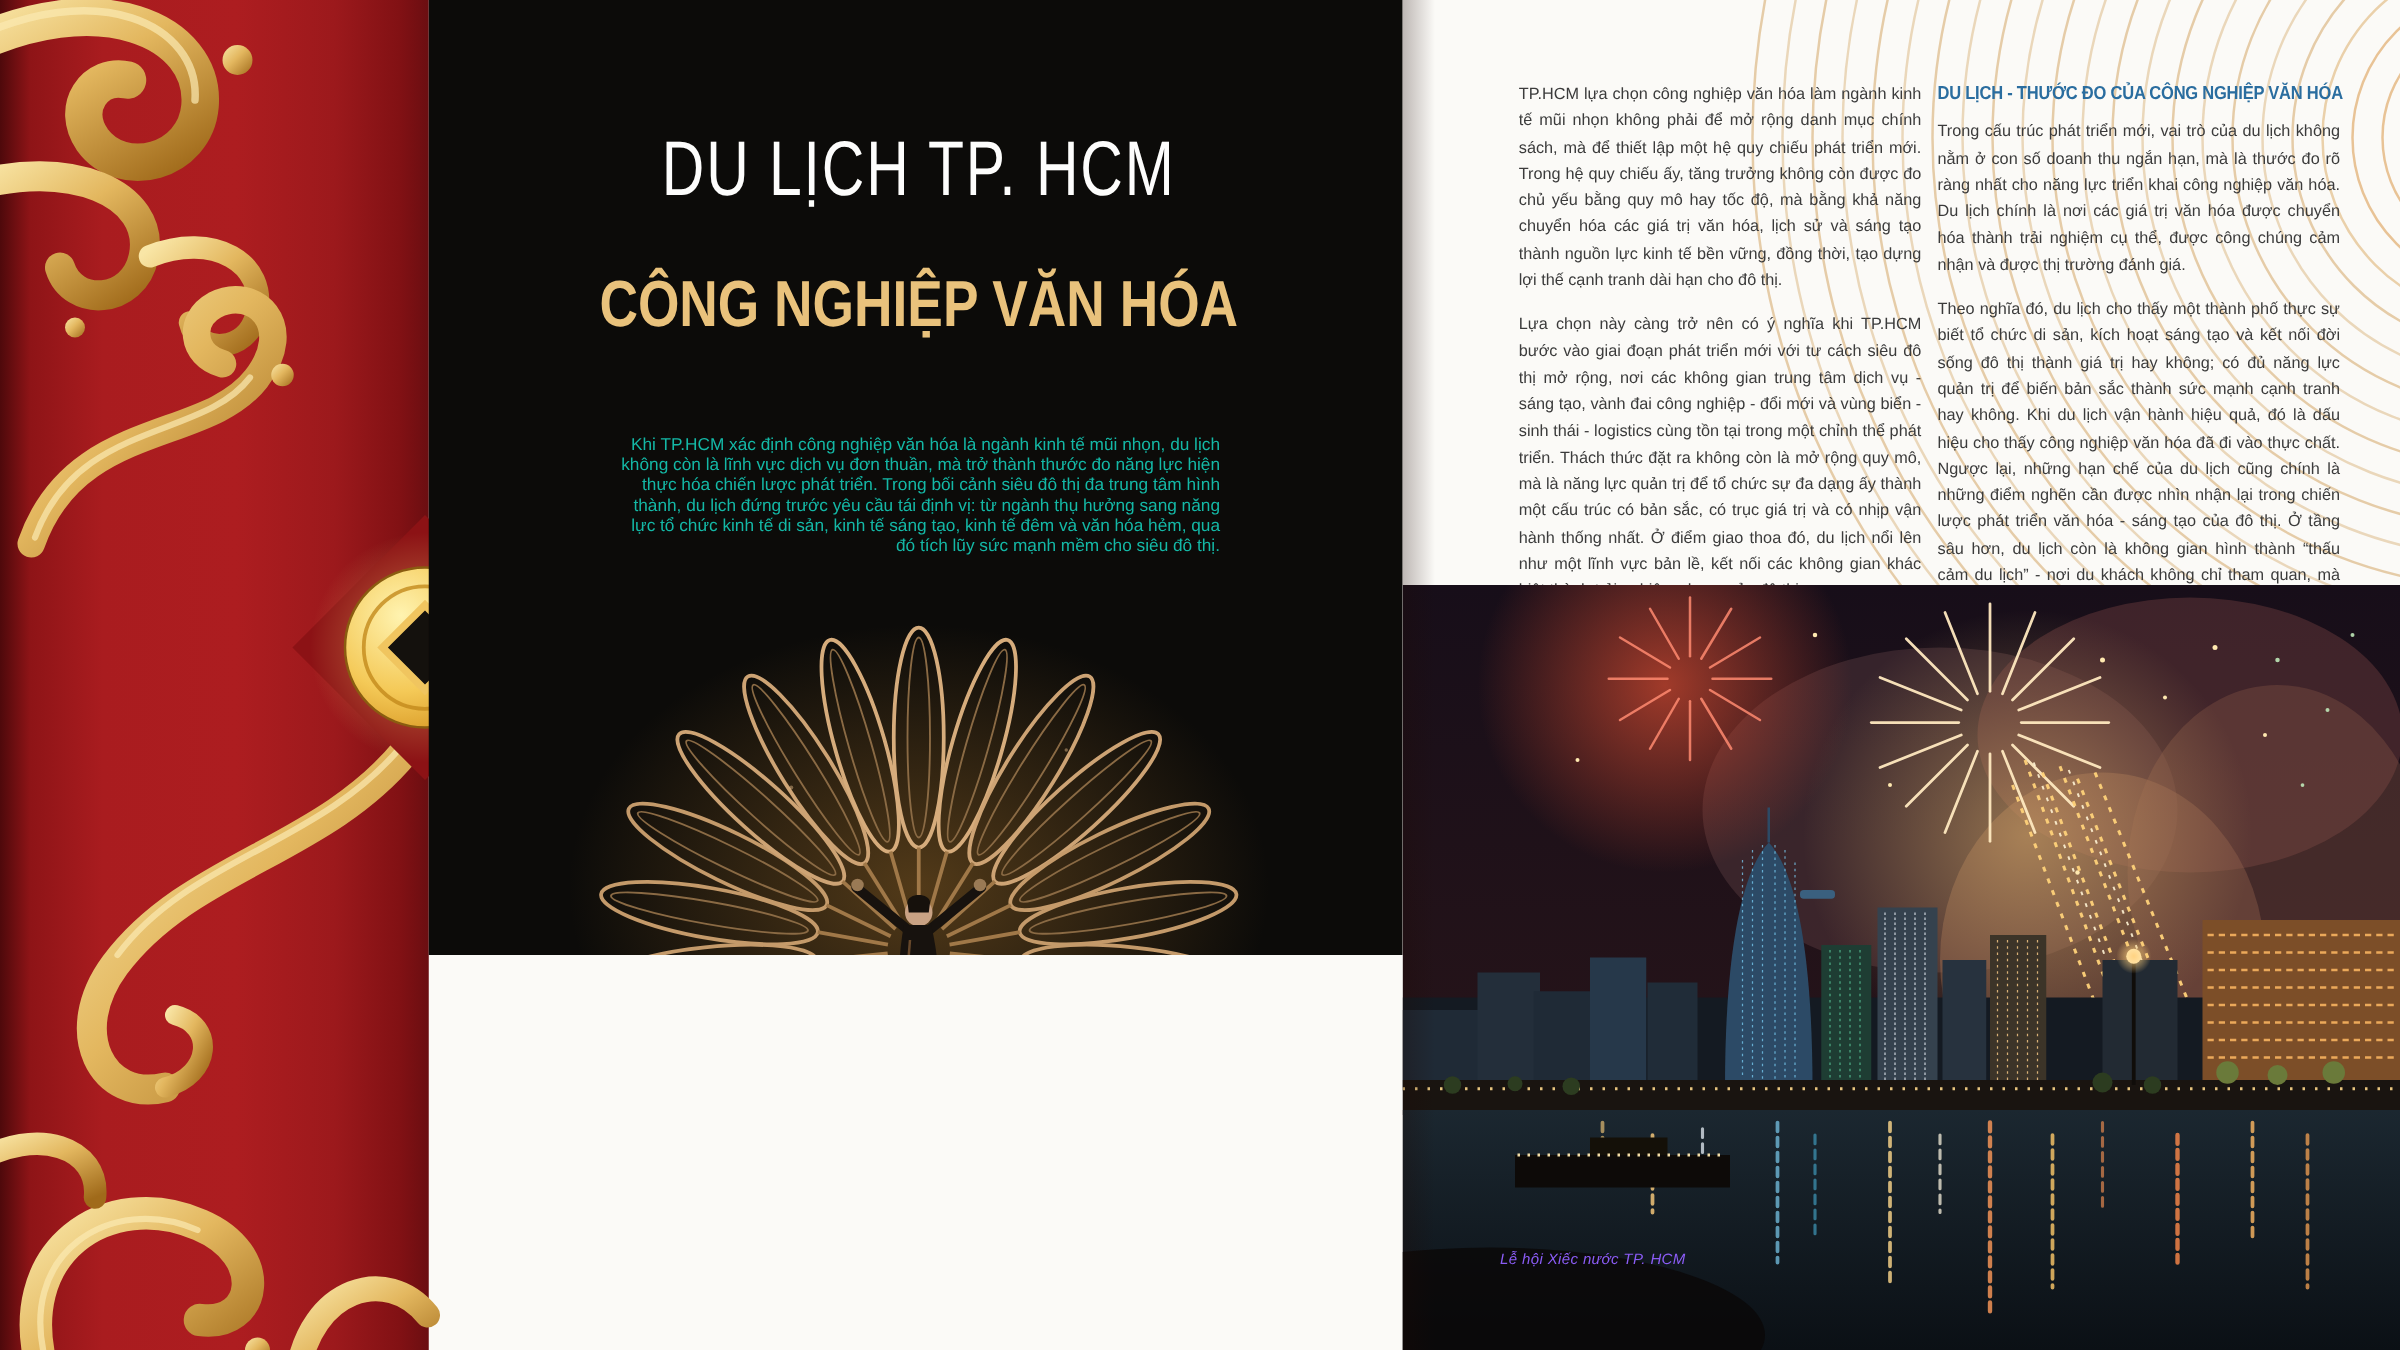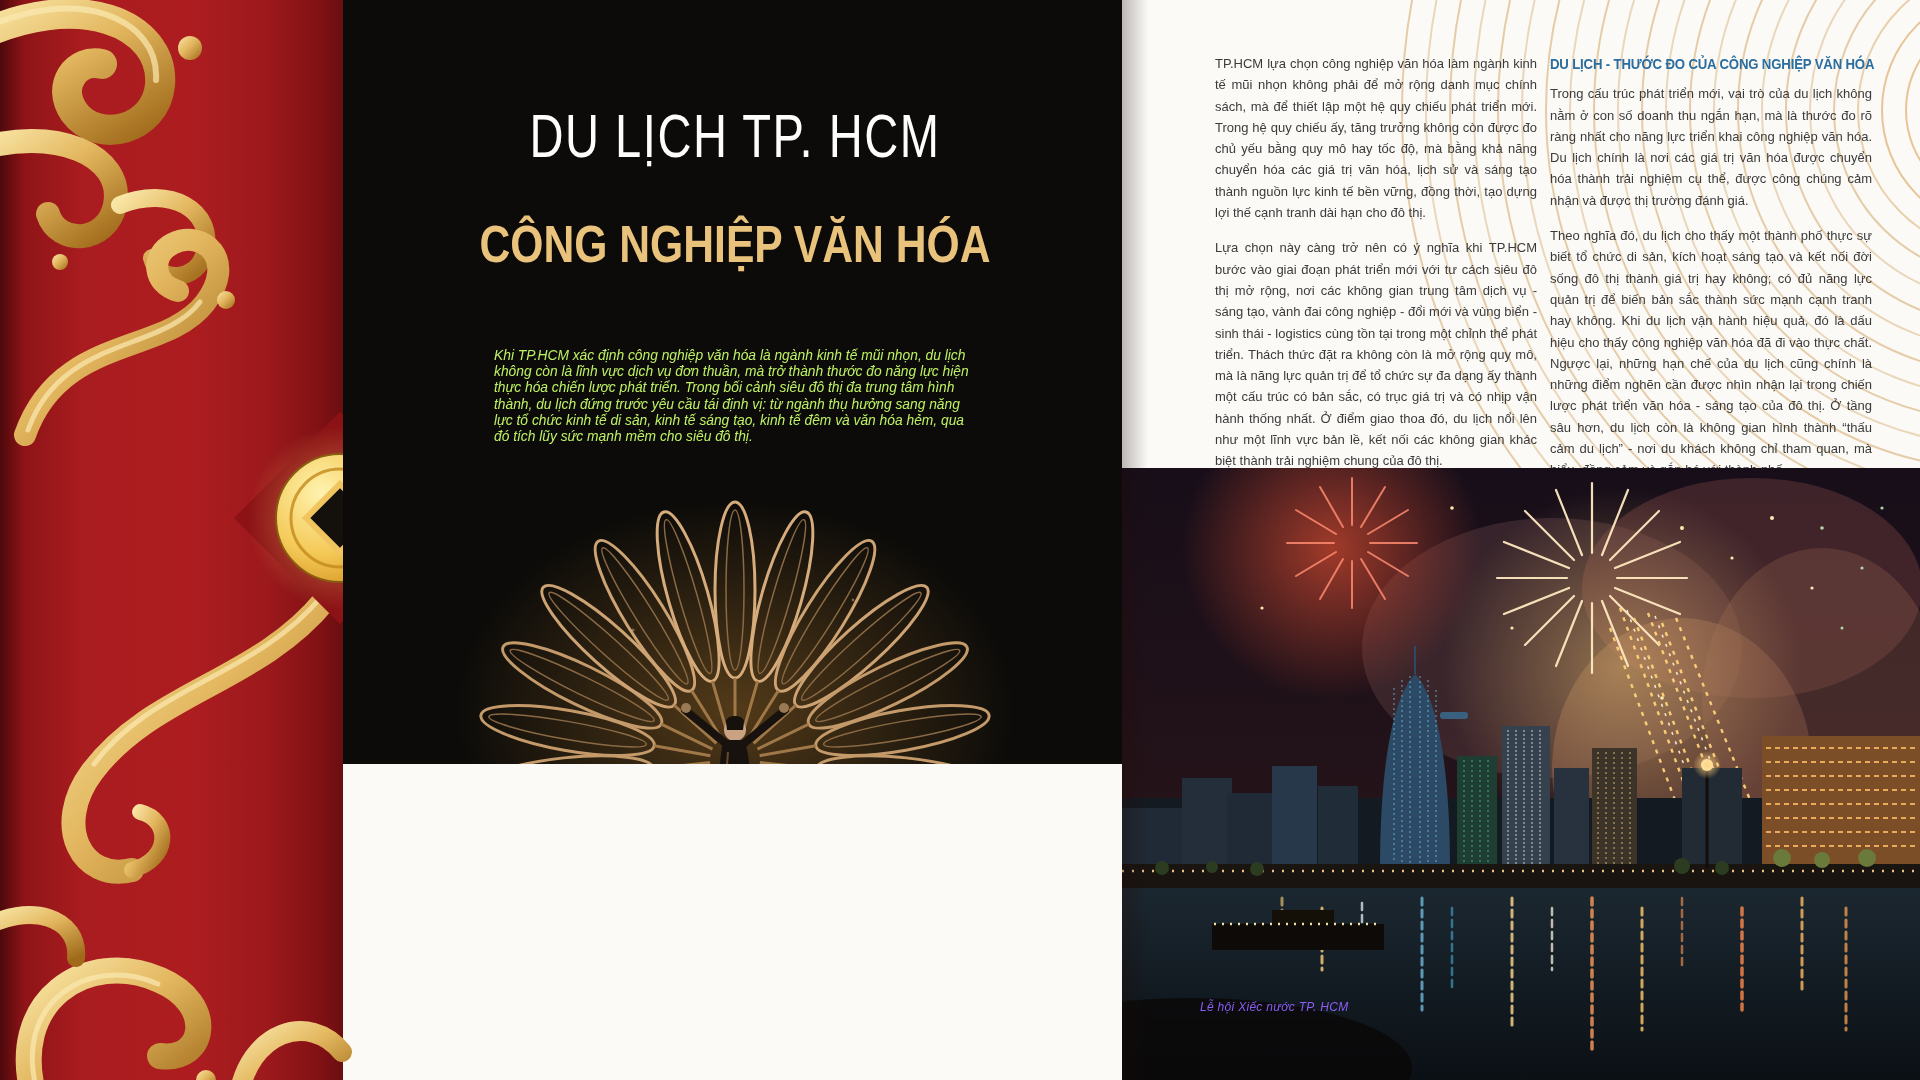--- a/index.html
+++ b/index.html
@@ -19,32 +19,32 @@
     transform:scaleX(.76)}
   .title-script{position:absolute;left:0;top:163px;width:100%;text-align:center;
     font-family:"DejaVu Serif",serif;font-style:italic;font-size:38px;color:#f5f3ee;letter-spacing:4px}
   .title-script span{border-bottom:1.5px solid #e9e5dc;padding:0 18px 1px}
   .title-gold{position:absolute;left:0;top:214px;width:100%;text-align:center;
     font-size:52px;font-weight:700;color:#e9c27c;white-space:nowrap;letter-spacing:0;
     transform:scaleX(.82)}
   .byline{position:absolute;left:0;top:320px;width:100%;text-align:center;
     font-size:12.5px;font-weight:700;letter-spacing:.9px;color:#cf9f58;white-space:nowrap}
   .intro{position:absolute;top:348px;left:50%;transform:translateX(-50%);width:482px;
-    font-style:italic;font-size:13.8px;line-height:16.2px;text-align:left;color:#bef264}
+    font-size:13.8px;line-height:16.2px;text-align:right;color:#14b8a6}
   .stage{position:absolute;left:40px;top:430px;width:704px;height:600px}
   .photo-caption{position:absolute;font-style:italic;font-size:12px;color:#8b5cf6;letter-spacing:.3px;z-index:6}
   .cap-left{left:62px;top:998px}
 
   
   .white-page{position:absolute;left:1122px;top:0;width:798px;height:1080px;background:#fbfaf7;overflow:hidden}
   .white-page .fold{position:absolute;left:0;top:0;width:26px;height:1080px;z-index:5;
     background:linear-gradient(90deg,rgba(30,10,5,.28),rgba(30,10,5,0));pointer-events:none}
   .arcs{position:absolute;right:0;top:0;z-index:0}
   .cols{position:absolute;left:93px;top:52px;width:660px;z-index:2}
-  .col{position:absolute;top:1px;width:322px;font-size:13px;line-height:21.3px;color:#3b3b3b;text-align:justify}
+  .col{position:absolute;top:12px;width:322px;font-size:13px;line-height:21.3px;color:#3b3b3b;text-align:justify}
   .col-1{left:0}
   .col-2{left:335px}
   .col p{margin-bottom:14px}
   .col-heading{color:#2a6d9f;font-weight:700;font-size:15px;letter-spacing:-.2px;white-space:nowrap;
     transform:scaleX(.88);transform-origin:left center;margin-bottom:9px}
   .fireworks{position:absolute;left:0;top:468px;width:798px;height:612px;z-index:3}
   .cap-right{left:78px;top:1000px}
 </style>
 </head>
 <body>

